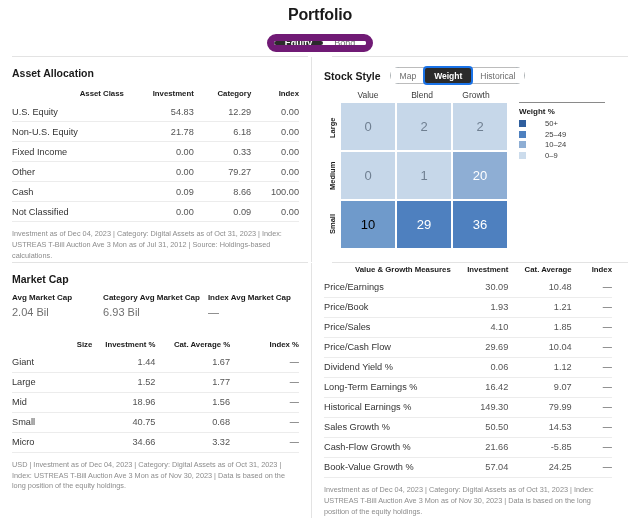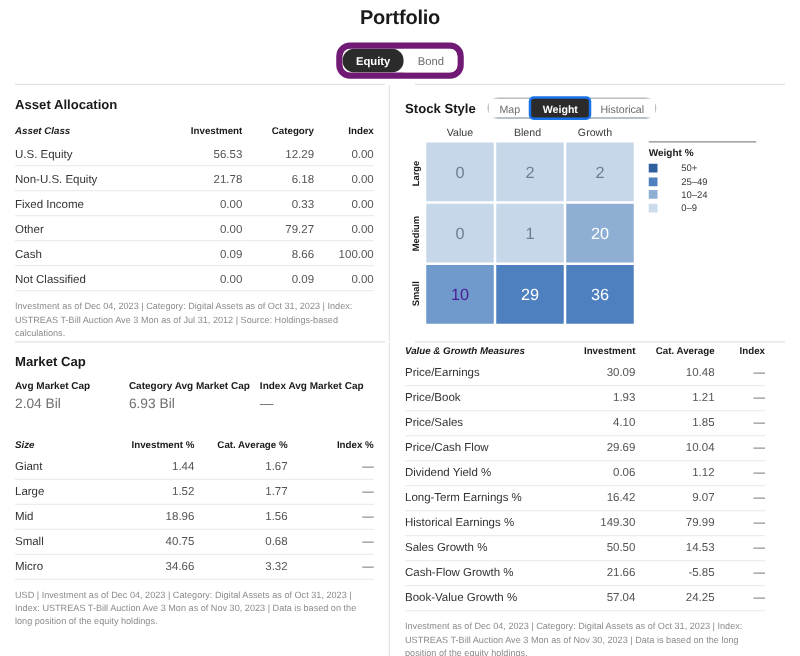--- a/index.html
+++ b/index.html
@@ -9,42 +9,42 @@
     background: #ffffff;
     font-family: "Liberation Sans", sans-serif;
     color: #1a1a1a;
     overflow: hidden;
   }
   .page { width:640px; height:525px; position:relative; }
 
   
   .header { display:flex; align-items:center; gap:10px; padding:6px 12px 4px 12px;flex-direction:column; }
   .page-title { font-size:16px; font-weight:bold; letter-spacing:-0.2px; color:#1a1a1a; }
-  .seg { display:inline-flex; border:5px solid #701a75; border-radius:11px; overflow:hidden; height:29px; background:#fff; }
+  .seg { display:inline-flex; border:7px solid #701a75; border-radius:11px; overflow:hidden; height:18px; background:#fff; }
   .seg-btn { font-size:9px; padding:0 11px; display:flex; align-items:center; color:#6b6b6b; background:#fff; border:none; cursor:pointer;
              font-family:"Liberation Sans", sans-serif; }
   .seg-btn.active { background:#2b2b2b; color:#fff; border-radius:11px; font-weight:bold; }
 
   
   .cols { display:flex; width:640px; }
   .col { width:312px; padding:0 12px; }
   .col-left { border-right:1px solid #e3e3e3; }
 
   .section-title { font-size:10.5px; font-weight:bold; margin:10px 0 8px 0; color:#1a1a1a; }
   .section-head { display:flex; align-items:center; gap:9px; margin:10px 0 6px 0; }
   .section-head .section-title { margin:0; }
 
   .seg2 { display:inline-flex; border:1px solid #bcbcbc; border-radius:10px; height:17px; background:#0c4a6e; position:relative; }
   .seg2 .seg-btn { font-size:8.5px; padding:0 9px; }
   .seg2 .seg-btn.active { background:#2b2b2b; color:#fff; border-radius:2px; box-shadow:0 0 0 2px #1a73e8; position:relative; z-index:2; }
 
   
   table.dt { width:100%; border-collapse:collapse; font-size:9px; }
   table.dt th { font-size:7.8px; font-weight:bold; color:#1a1a1a; text-align:right; padding:2px 0 4px 0; white-space:nowrap; }
-  table.dt th.lbl { text-align:left;font-style:italic; }
+  table.dt th.lbl { text-align:right; }
   table.dt td { font-size:9.2px; color:#545454; text-align:right; padding:4.5px 0; border-top:1px solid #ececec; white-space:nowrap; }
   table.dt td.lbl { text-align:left; color:#333; }
   table.dt tr:first-child td { border-top:none; }
   table.dt tr.lastrow td { border-bottom:1px solid #ececec; }
 
   .foot { font-size:7.3px; line-height:1.5; color:#8c8c8c; margin-top:7px; }
 
   
   .mc-summary { display:flex; margin:6px 0 4px 0;justify-content:space-between; }
   .mc-block { flex:1; }
@@ -106,21 +106,21 @@
           <tr>
             <th class="lbl">Asset Class</th>
             <th>Investment</th>
             <th>Category</th>
             <th>Index</th>
           </tr>
         </thead>
         <tbody>
           <tr>
             <td class="lbl">U.S. Equity</td>
-            <td>56.53</td>
+            <td>54.83</td>
             <td>12.29</td>
             <td>0.00</td>
           </tr>
           <tr>
             <td class="lbl">Non-U.S. Equity</td>
             <td>21.78</td>
             <td>6.18</td>
             <td>0.00</td>
           </tr>
           <tr>
@@ -175,21 +175,21 @@
               <div class="sb-collabel">Blend</div>
               <div class="sb-collabel">Growth</div>
             </div>
             <div class="sb-grid">
               <div class="sb-cell" style="background: rgb(198, 215, 233); color: rgb(111, 127, 145);">0</div>
               <div class="sb-cell" style="background: rgb(198, 215, 233); color: rgb(111, 127, 145);">2</div>
               <div class="sb-cell" style="background: rgb(198, 215, 233); color: rgb(111, 127, 145);">2</div>
               <div class="sb-cell" style="background: rgb(198, 215, 233); color: rgb(111, 127, 145);">0</div>
               <div class="sb-cell" style="background: rgb(198, 215, 233); color: rgb(111, 127, 145);">1</div>
               <div class="sb-cell" style="background: rgb(142, 174, 212); color: rgb(255, 255, 255);">20</div>
-              <div class="sb-cell" style="background: rgb(111, 154, 203); color: #4c1d95;">10</div>
+              <div class="sb-cell" style="background: rgb(111, 154, 203); color: #000000;">10</div>
               <div class="sb-cell" style="background: rgb(78, 128, 191); color: rgb(255, 255, 255);">29</div>
               <div class="sb-cell" style="background: rgb(78, 128, 191); color: rgb(255, 255, 255);">36</div>
             </div>
           </div>
         </div>
 
         <div class="legend">
           <div class="legend-rule"></div>
           <div class="legend-title">Weight %</div>
           <div class="legend-item">

